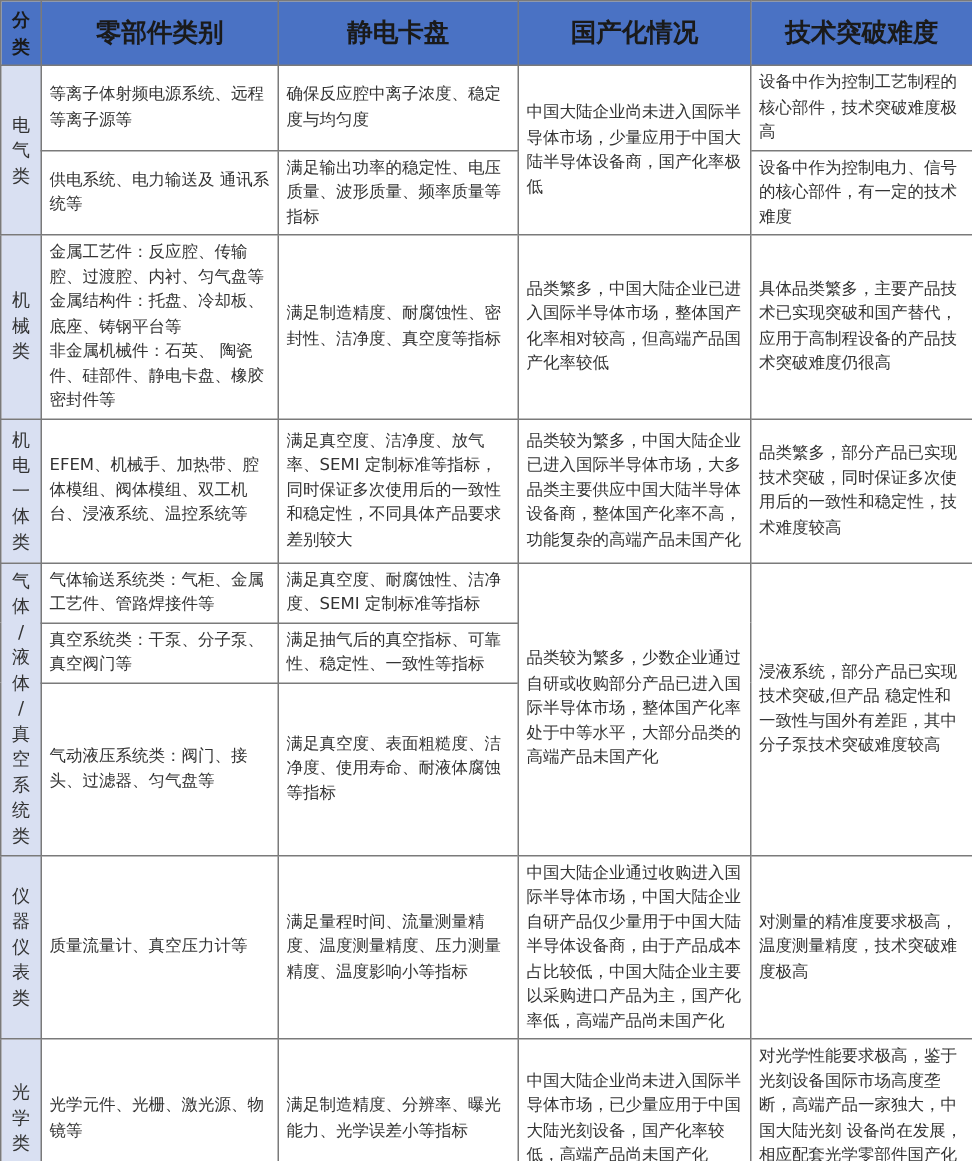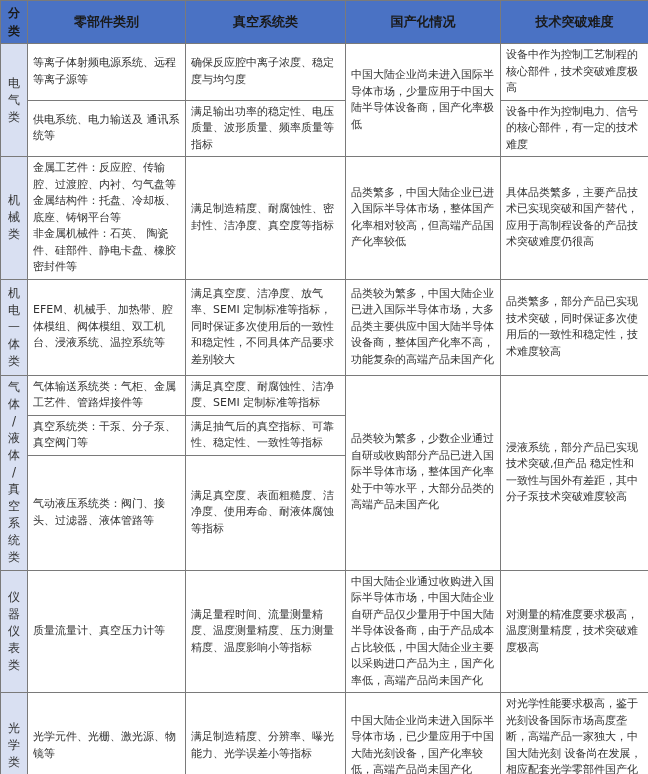--- a/index.html
+++ b/index.html
@@ -1,40 +1,40 @@
 <!DOCTYPE html>
 <html><head>
 <meta charset="utf-8">
 <style>
   html, body { margin:0; padding:0; background:#ffffff; }
   body { width:648px; height:774px; overflow:hidden; font-family:"DejaVu Sans", sans-serif; }
   table { border-collapse:collapse; table-layout:fixed; width:648px; }
   td, th { border:1px solid #7a7a7a; vertical-align:middle; text-align:left; padding:3px 5px; font-size:11px; line-height:16.5px; color:#333333; }
-  th { background:#4a72c4; color:#1a1a1a; font-weight:bold; text-align:center; font-size:13px; height:36px; }
+  th { background:#4a72c4; color:#1a1a1a; font-weight:bold; text-align:center; font-size:17px; height:36px; }
   th.cat { font-size:12px; line-height:18px; padding:2px; }
   td.cat { background:#d9e0f2; color:#333333; text-align:center; font-size:12px; line-height:17px; padding:2px 2px; }
   .ws { white-space:pre-line; }
 </style>
 </head>
 <body>
 
 <table>
   <colgroup>
     <col style="width:27px">
       <col style="width:158px">
       <col style="width:160px">
       <col style="width:155px">
       <col style="width:148px">
   </colgroup>
   <thead>
     <tr>
       <th class="cat ws">分
 类</th>
       <th>零部件类别</th>
-      <th>真空系统类</th>
+      <th>静电卡盘</th>
       <th>国产化情况</th>
       <th>技术突破难度</th>
     </tr>
   </thead>
   <tbody>
 
     <tr style="height:41px">
       <td class="cat ws" rowspan="2">电
 气
 类</td>
@@ -88,21 +88,21 @@
       <td>气体输送系统类：气柜、金属工艺件、管路焊接件等</td>
       <td>满足真空度、耐腐蚀性、洁净度、SEMI 定制标准等指标</td>
       <td rowspan="3">品类较为繁多，少数企业通过自研或收购部分产品已进入国际半导体市场，整体国产化率处于中等水平，大部分品类的高端产品未国产化</td>
       <td rowspan="3">浸液系统，部分产品已实现技术突破,但产品 稳定性和一致性与国外有差距，其中分子泵技术突破难度较高</td>
     </tr>
     <tr style="height:40px">
       <td>真空系统类：干泵、分子泵、真空阀门等</td>
       <td>满足抽气后的真空指标、可靠性、稳定性、一致性等指标</td>
     </tr>
     <tr style="height:115px">
-      <td>气动液压系统类：阀门、接头、过滤器、液体管路等</td>
+      <td>气动液压系统类：阀门、接头、过滤器、匀气盘等</td>
       <td>满足真空度、表面粗糙度、洁净度、使用寿命、耐液体腐蚀等指标</td>
     </tr>
 
     <tr style="height:113px">
       <td class="cat ws">仪
 器
 仪
 表
 类</td>
       <td>质量流量计、真空压力计等</td>

